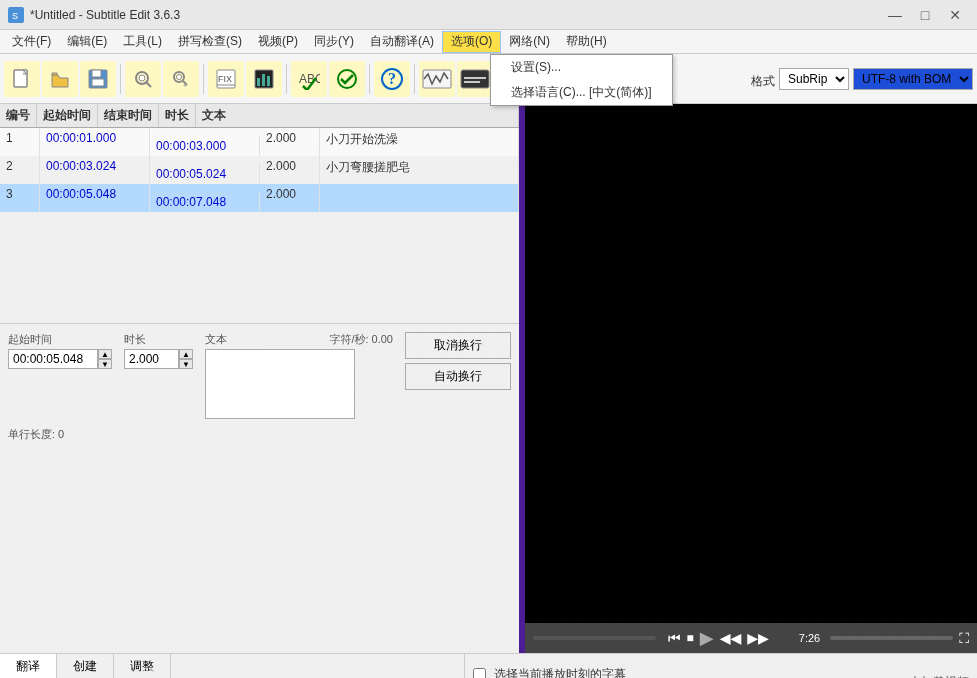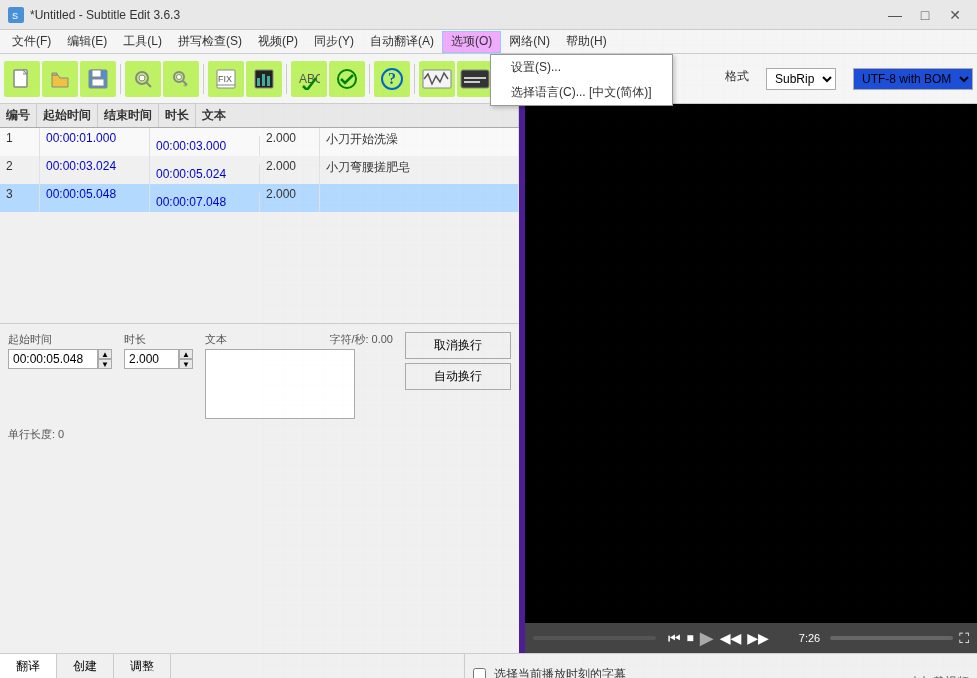--- a/index.html
+++ b/index.html
@@ -9,31 +9,31 @@
     .titlebar { background: #e8e8e8; height: 30px; display: flex; align-items: center; justify-content: space-between; padding: 0 8px; border-bottom: 1px solid #ccc; }
     .titlebar-left { display: flex; align-items: center; gap: 6px; }
     .titlebar-icon { width: 16px; height: 16px; background: #4a90d9; border-radius: 2px; display: flex; align-items: center; justify-content: center; }
     .titlebar-title { font-size: 12px; color: #333; }
     .titlebar-controls { display: flex; gap: 2px; }
     .titlebar-btn { width: 28px; height: 20px; background: #e8e8e8; border: none; cursor: pointer; font-size: 14px; display: flex; align-items: center; justify-content: center; color: #555; }
     
     
     .menubar { background: #f5f5f5; height: 24px; display: flex; align-items: center; border-bottom: 1px solid #ccc; padding: 0 4px; }
     .menu-item { padding: 2px 8px; cursor: pointer; font-size: 12px; color: #333; height: 22px; display: flex; align-items: center; }
-    .menu-item.active { background: #f0abfc; border: 1px solid #99c4ff; }
+    .menu-item.active { background: #fde047; border: 1px solid #99c4ff; }
     
     
     .dropdown { position: absolute; top: 54px; left: 490px; background: white; border: 1px solid #999; box-shadow: 2px 2px 4px rgba(0,0,0,0.2); z-index: 1000; min-width: 180px; }
     .dropdown-item { padding: 4px 20px; cursor: pointer; font-size: 12px; color: #333; white-space: nowrap; }
     
     
     .toolbar { background: #f5f5f5; height: 50px; display: flex; align-items: center; border-bottom: 1px solid #ccc; padding: 0 4px; gap: 2px; }
-    .toolbar-btn { width: 36px; height: 36px; background: #bef264; border: 1px solid transparent; cursor: pointer; display: flex; align-items: center; justify-content: center; border-radius: 2px; }
+    .toolbar-btn { width: 36px; height: 36px; background: #fef9c3; border: 1px solid transparent; cursor: pointer; display: flex; align-items: center; justify-content: center; border-radius: 2px; }
     .toolbar-sep { width: 1px; height: 30px; background: #ccc; margin: 0 2px; }
-    .toolbar-right { margin-left: auto; display: flex; align-items: flex-start; gap: 17px; }
+    .toolbar-right { margin-left: auto; display: flex; align-items: flex-end; gap: 4px; }
     .format-label { font-size: 12px; color: #333; }
     .format-select { padding: 2px 4px; font-size: 12px; border: 1px solid #aaa; background: white; }
     .encoding-select { padding: 2px 4px; font-size: 12px; border: 1px solid #aaa; background: #1d4ed8; }
     
     
     .main-content { display: flex; height: calc(678px - 30px - 24px - 50px - 25px); }
     
     
     .left-panel { width: 525px; min-width: 525px; display: flex; flex-direction: column; border-right: 6px solid #4c1d95; }
     

